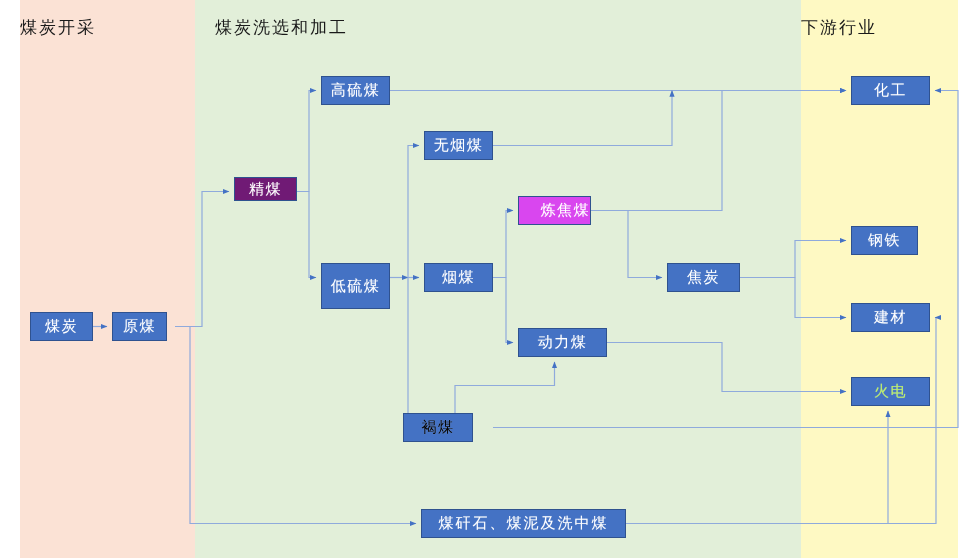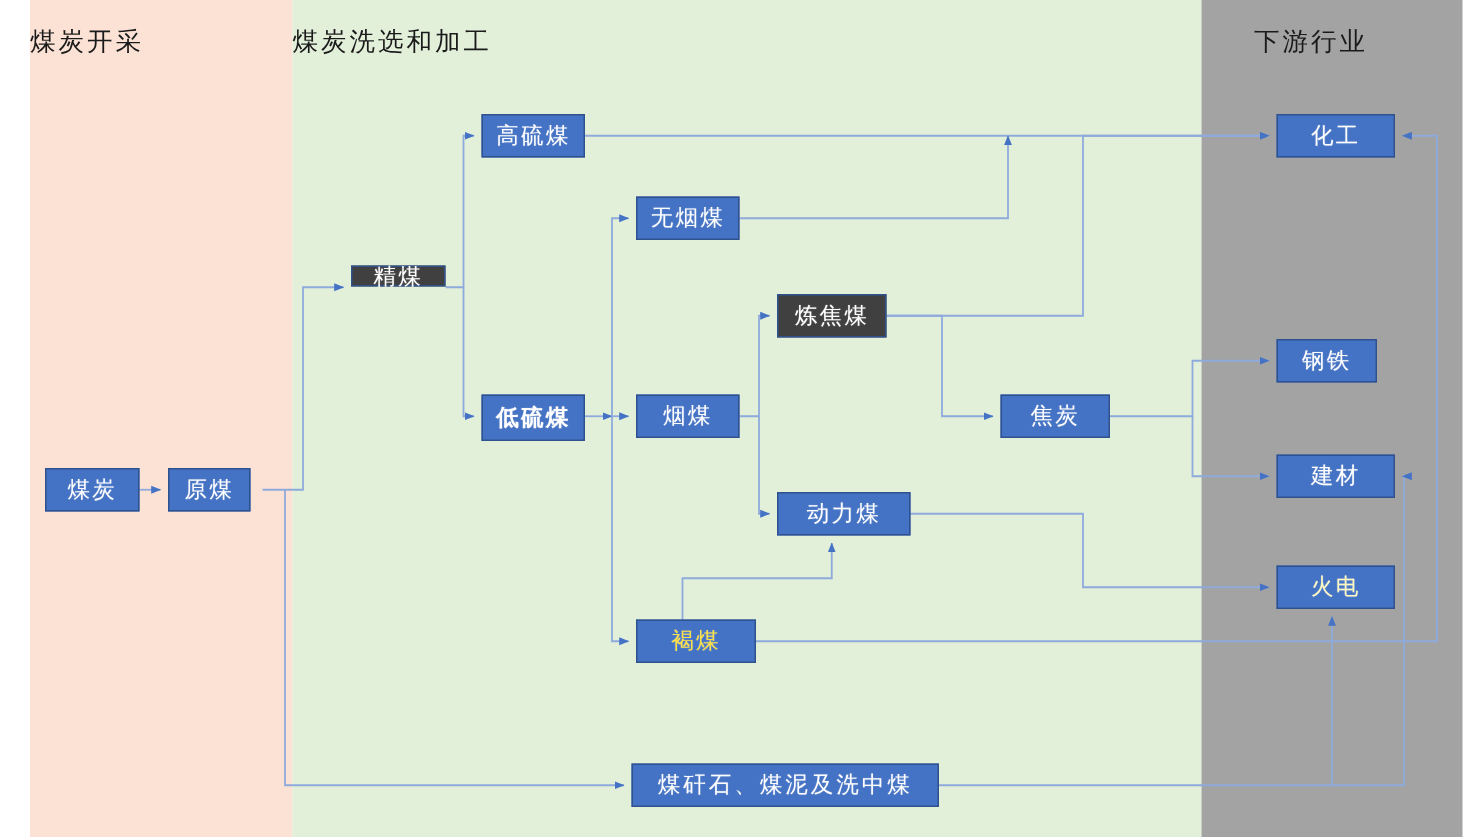--- a/index.html
+++ b/index.html
@@ -60,24 +60,24 @@
   .node.wide{font-size:15px;letter-spacing:2px;}
 </style>
 </head>
 <body>
 
 <div id="canvas">
 
   <div class="zone" id="zone-mining" style="left: 20px; width: 175px; background: rgb(251, 226, 213);">
     <div class="zone-title">煤炭开采</div>
   </div>
-  <div class="zone" id="zone-processing" style="left: 195px; width: 606px; background: rgb(226, 239, 217);">
+  <div class="zone" id="zone-processing" style="left: 195px; width: 606px; background: rgb(226, 239, 217); padding-left: 20px;">
     <div class="zone-title">煤炭洗选和加工</div>
   </div>
-  <div class="zone" id="zone-downstream" style="left: 801px; width: 174px; background: #a3a3a3; padding-left: 35px;">
+  <div class="zone" id="zone-downstream" style="left: 801px; width: 157px; background: #fef9c3;">
     <div class="zone-title">下游行业</div>
   </div>
 
   <svg id="edges" viewBox="0 0 978 558">
     <defs>
       <marker id="arrow" markerWidth="7" markerHeight="7" refX="6.2" refY="3" orient="auto" markerUnits="userSpaceOnUse">
         <path d="M0,0.4 L6.6,3 L0,5.6 z" fill="#4472c4"></path>
       </marker>
     </defs>
     <g id="edge-group">
@@ -106,57 +106,57 @@
       </g>
   </svg>
 
   <div id="nodes">
       <div class="node" style="left: 30px; top: 312px; width: 63px; height: 29px; background: rgb(68, 114, 196); border-color: rgb(47, 82, 143); color: rgb(255, 255, 255);">
         <span>煤炭</span>
       </div>
       <div class="node" style="left: 112px; top: 312px; width: 55px; height: 29px; background: rgb(68, 114, 196); border-color: rgb(47, 82, 143); color: rgb(255, 255, 255);">
         <span>原煤</span>
       </div>
-      <div class="node" style="left: 234px; top: 177px; width: 63px; height: 14px; background: #404040; border-color: rgb(47, 82, 143); color: rgb(255, 255, 255);">
+      <div class="node" style="left: 234px; top: 177px; width: 63px; height: 24px; background: #701a75; border-color: rgb(47, 82, 143); color: rgb(255, 255, 255);">
         <span>精煤</span>
       </div>
       <div class="node" style="left: 321px; top: 76px; width: 69px; height: 29px; background: rgb(68, 114, 196); border-color: rgb(47, 82, 143); color: rgb(255, 255, 255);">
         <span>高硫煤</span>
       </div>
-      <div class="node" style="left: 321px; top: 263px; width: 69px; height: 31px; background: rgb(68, 114, 196); border-color: rgb(47, 82, 143); color: rgb(255, 255, 255); font-weight: bold;">
+      <div class="node" style="left: 321px; top: 263px; width: 69px; height: 46px; background: rgb(68, 114, 196); border-color: rgb(47, 82, 143); color: rgb(255, 255, 255);">
         <span>低硫煤</span>
       </div>
       <div class="node" style="left: 424px; top: 131px; width: 69px; height: 29px; background: rgb(68, 114, 196); border-color: rgb(47, 82, 143); color: rgb(255, 255, 255);">
         <span>无烟煤</span>
       </div>
       <div class="node" style="left: 424px; top: 263px; width: 69px; height: 29px; background: rgb(68, 114, 196); border-color: rgb(47, 82, 143); color: rgb(255, 255, 255);">
         <span>烟煤</span>
       </div>
-      <div class="node" style="left: 424px; top: 413px; width: 80px; height: 29px; background: rgb(68, 114, 196); border-color: rgb(47, 82, 143); color: #fde047;">
+      <div class="node" style="left: 403px; top: 413px; width: 70px; height: 29px; background: rgb(68, 114, 196); border-color: rgb(47, 82, 143); color: #000000;">
         <span>褐煤</span>
       </div>
-      <div class="node" style="left: 518px; top: 196px; width: 73px; height: 29px; background: #404040; border-color: rgb(47, 82, 143); color: rgb(255, 255, 255);">
+      <div class="node" style="left: 518px; top: 196px; width: 73px; height: 29px; background: #d946ef; border-color: rgb(47, 82, 143); color: rgb(255, 255, 255); justify-content: flex-end;">
         <span>炼焦煤</span>
       </div>
       <div class="node" style="left: 518px; top: 328px; width: 89px; height: 29px; background: rgb(68, 114, 196); border-color: rgb(47, 82, 143); color: rgb(255, 255, 255);">
         <span>动力煤</span>
       </div>
       <div class="node" style="left: 667px; top: 263px; width: 73px; height: 29px; background: rgb(68, 114, 196); border-color: rgb(47, 82, 143); color: rgb(255, 255, 255);">
         <span>焦炭</span>
       </div>
       <div class="node wide" style="left: 421px; top: 509px; width: 205px; height: 29px; background: rgb(68, 114, 196); border-color: rgb(47, 82, 143); color: rgb(255, 255, 255);">
         <span>煤矸石、煤泥及洗中煤</span>
       </div>
       <div class="node" style="left: 851px; top: 76px; width: 79px; height: 29px; background: rgb(68, 114, 196); border-color: rgb(47, 82, 143); color: rgb(255, 255, 255);">
         <span>化工</span>
       </div>
       <div class="node" style="left: 851px; top: 226px; width: 67px; height: 29px; background: rgb(68, 114, 196); border-color: rgb(47, 82, 143); color: rgb(255, 255, 255);">
         <span>钢铁</span>
       </div>
       <div class="node" style="left: 851px; top: 303px; width: 79px; height: 29px; background: rgb(68, 114, 196); border-color: rgb(47, 82, 143); color: rgb(255, 255, 255);">
         <span>建材</span>
       </div>
-      <div class="node" style="left: 851px; top: 377px; width: 79px; height: 29px; background: rgb(68, 114, 196); border-color: rgb(47, 82, 143); color: #fef9c3; text-align: right;">
+      <div class="node" style="left: 851px; top: 377px; width: 79px; height: 29px; background: rgb(68, 114, 196); border-color: rgb(47, 82, 143); color: #bef264; text-align: right;">
         <span>火电</span>
       </div>
     </div>
 
 </div>
 
 </body></html>

